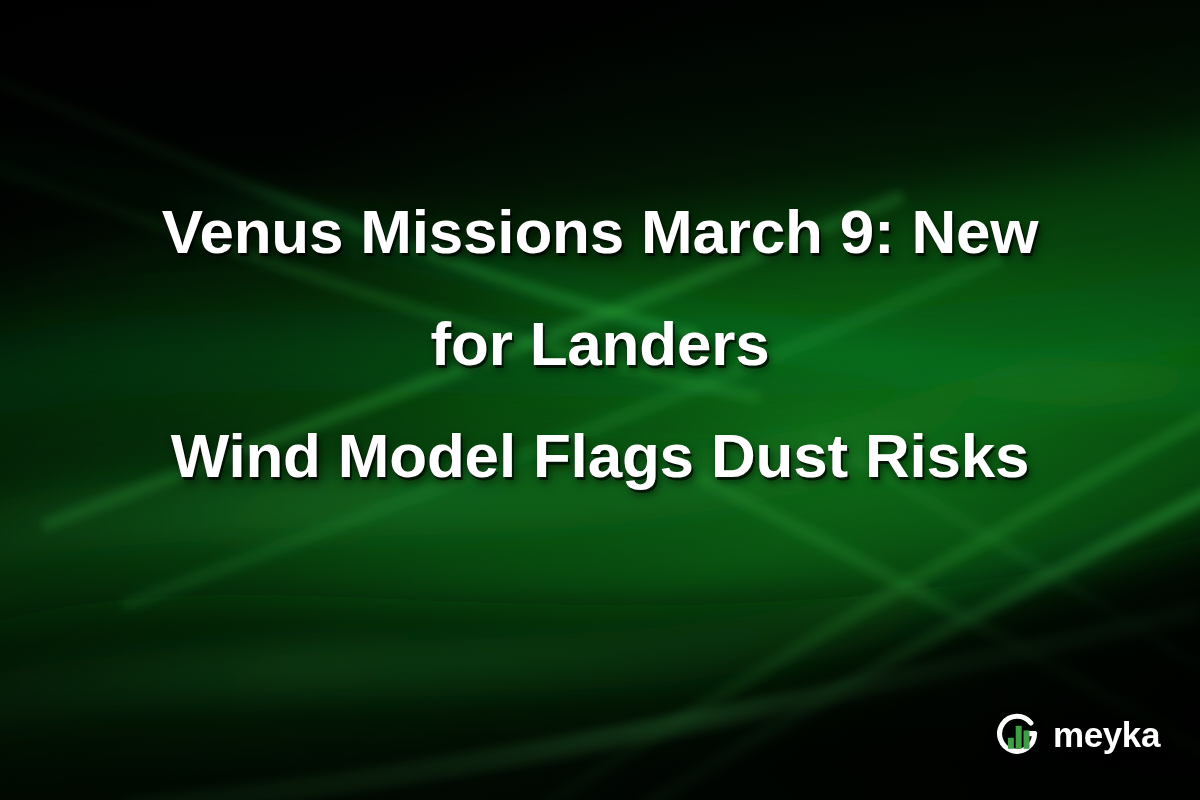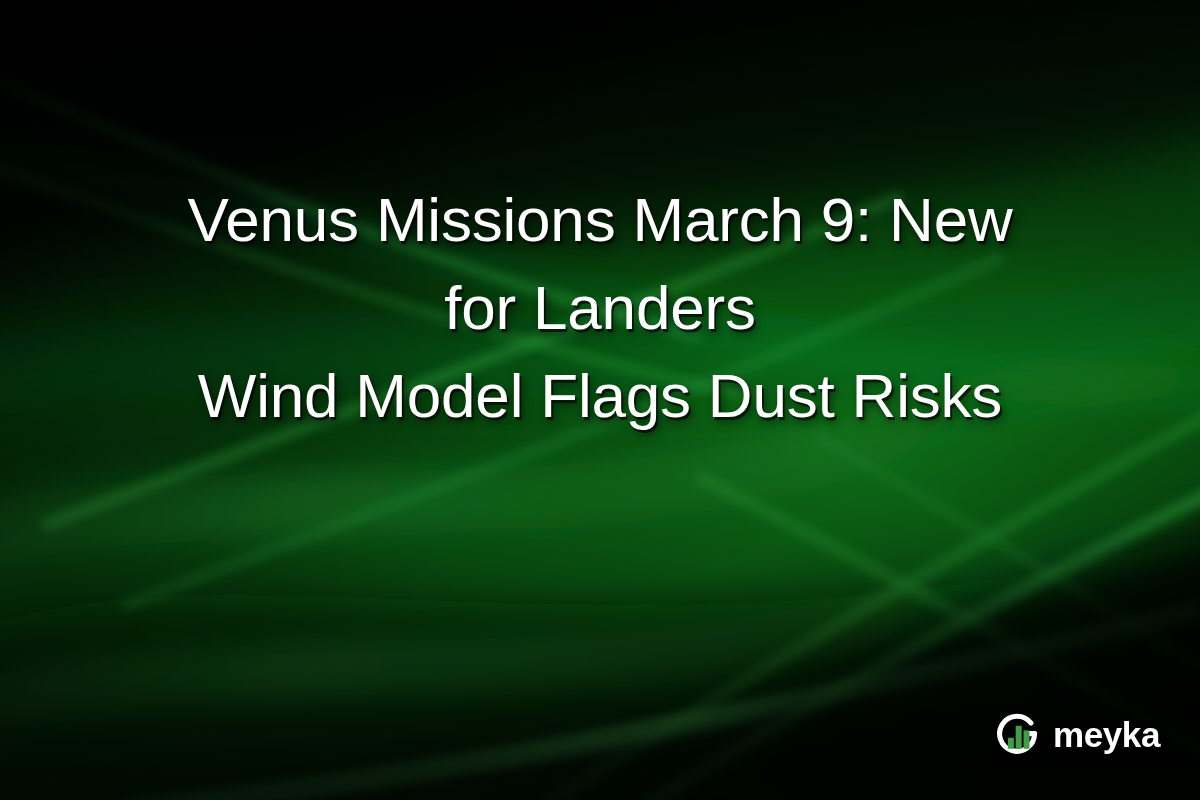--- a/index.html
+++ b/index.html
@@ -45,23 +45,23 @@
     right: 0;
     top: 176px;
     display: flex;
     flex-direction: column;
     align-items: center;
     justify-content: center;
     padding: 0 46px;
     box-sizing: border-box;
   }
   .headline {
-    margin: 0;
+    margin: 12px;
     font-family: "Liberation Sans", sans-serif;
-    font-weight: 400;
+    font-weight: 700;
     font-size: 62px;
     line-height: 88px;
     letter-spacing: -0.2px;
     color: #ffffff;
     text-align: center;
     max-width: 1110px;
     text-shadow:
       2px 3px 0 rgba(0,0,0,0.62),
       3px 5px 9px rgba(0,0,0,0.55);
   }

